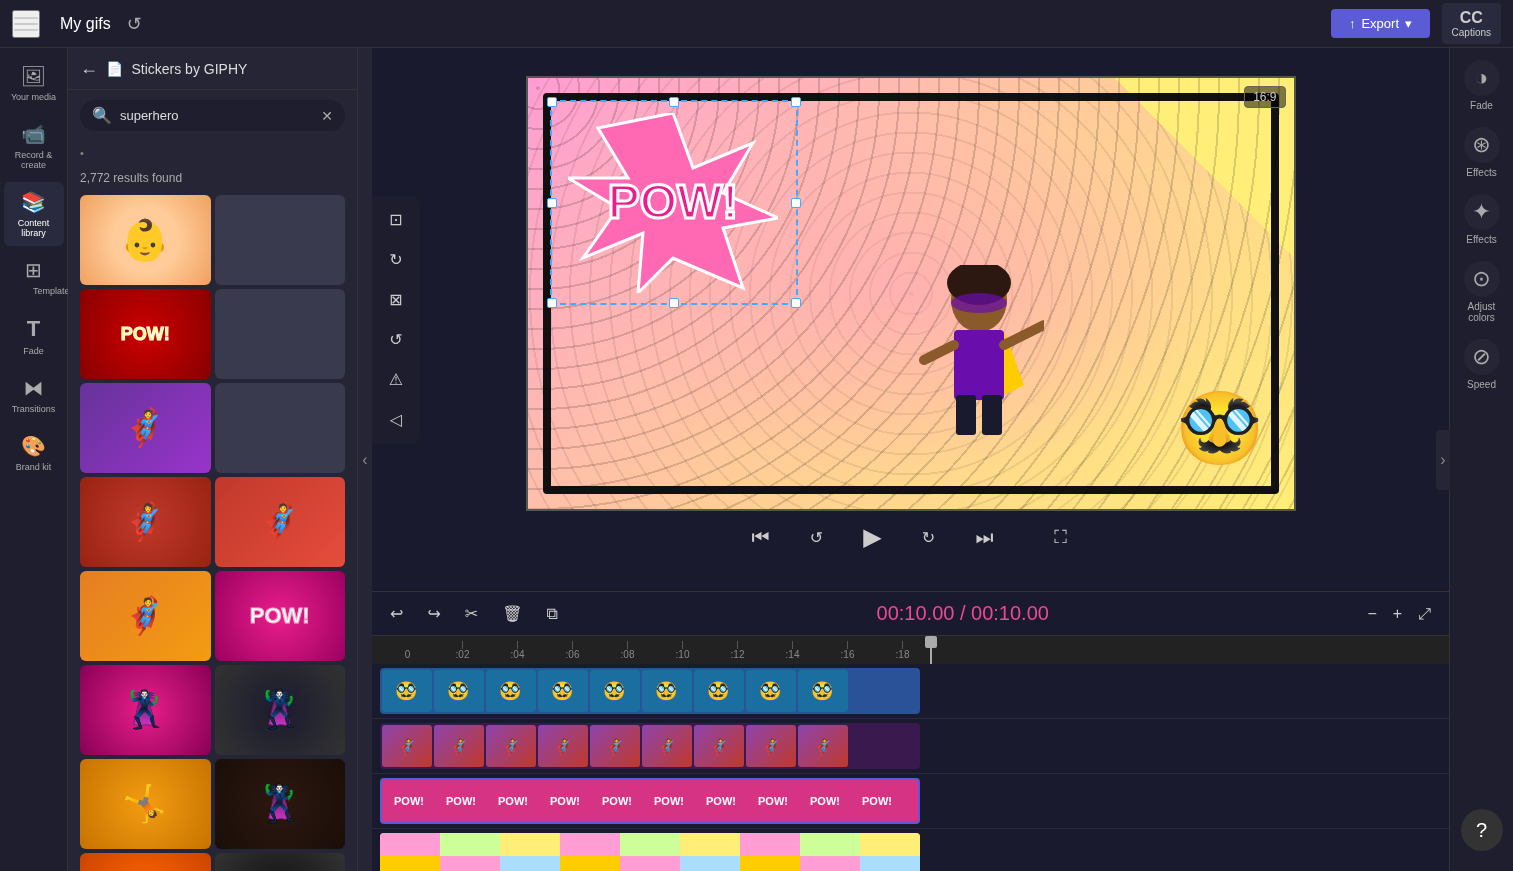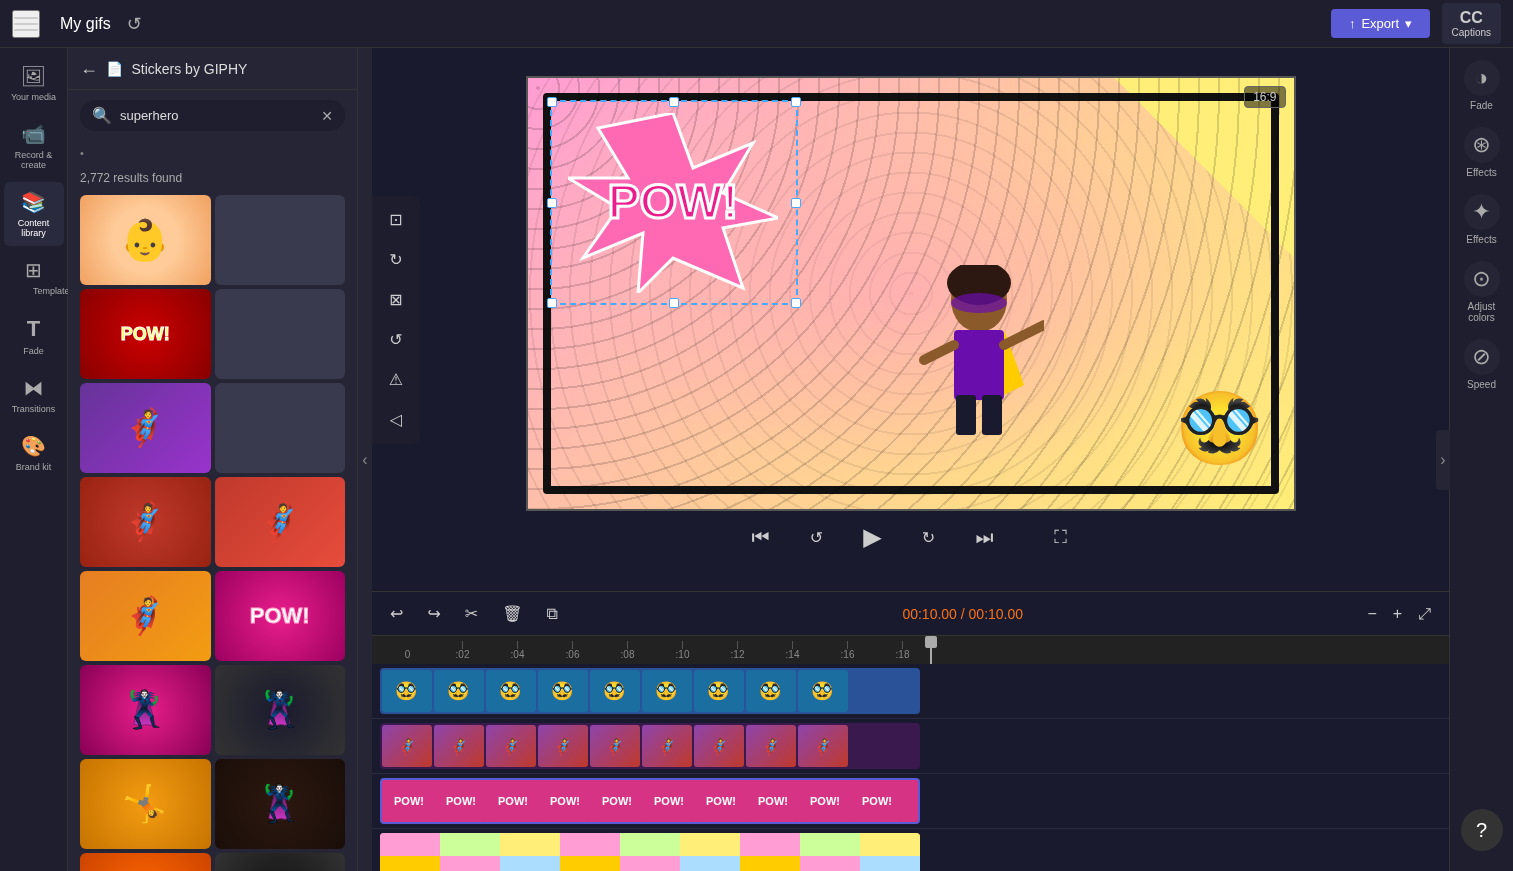--- a/index.html
+++ b/index.html
@@ -299,22 +299,22 @@
       border: none;
       color: #ccc;
       cursor: pointer;
       font-size: 16px;
       padding: 4px 6px;
       border-radius: 4px;
     }
     .time-display {
       flex: 1;
       text-align: center;
-      font-size: 14px;
-      color: #f97316;
+      font-size: 20px;
+      color: #ec4899;
     }
     .zoom-controls { display: flex; gap: 4px; }
 
     .timeline-ruler {
       height: 28px;
       background: #222;
       display: flex;
       align-items: flex-end;
       padding-bottom: 4px;
       padding-left: 8px;

